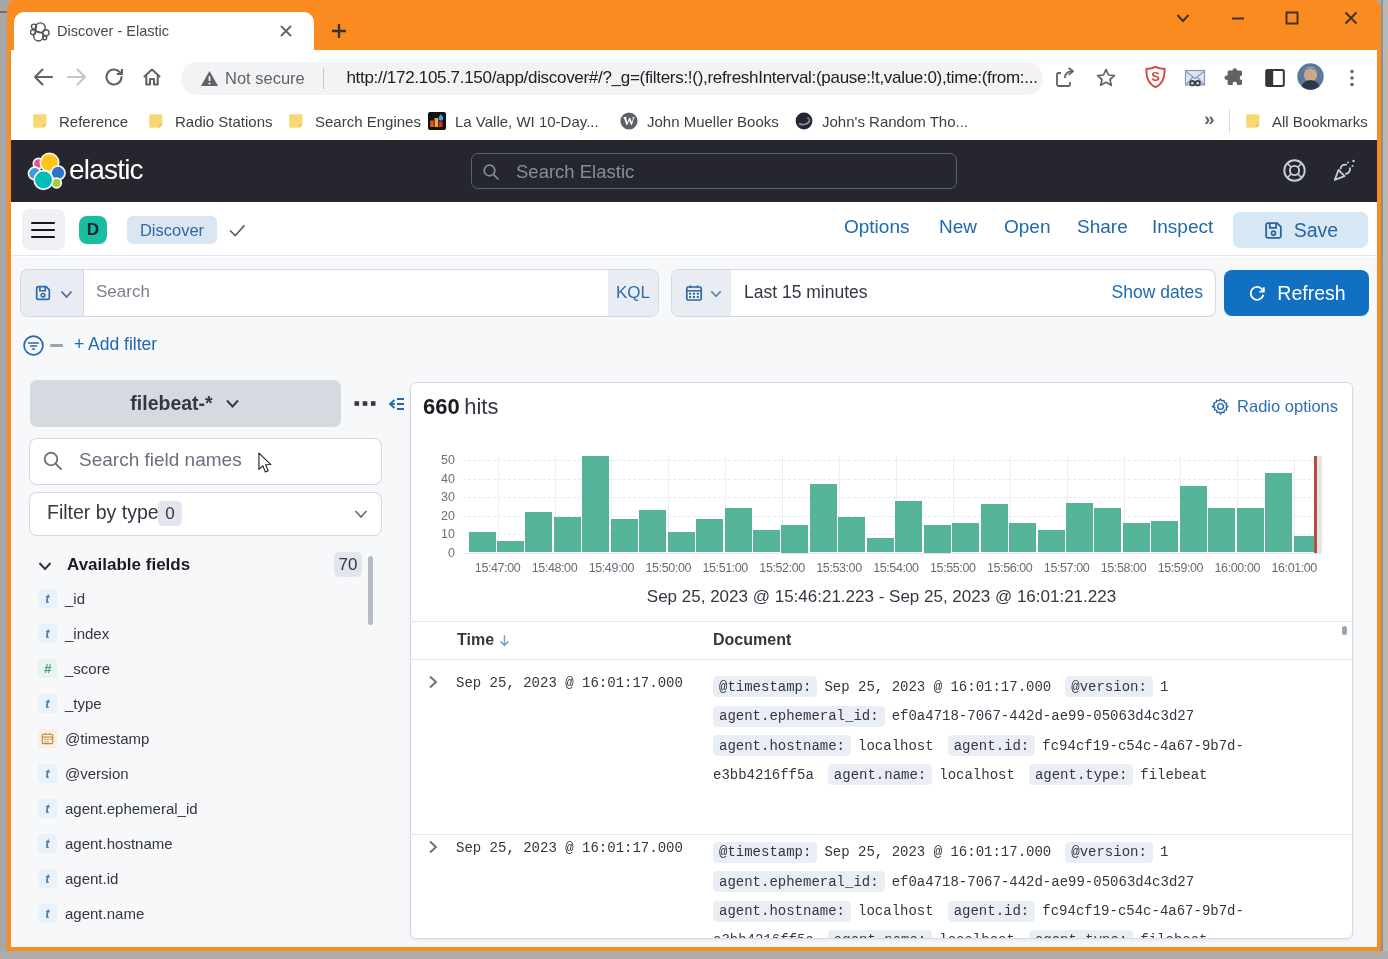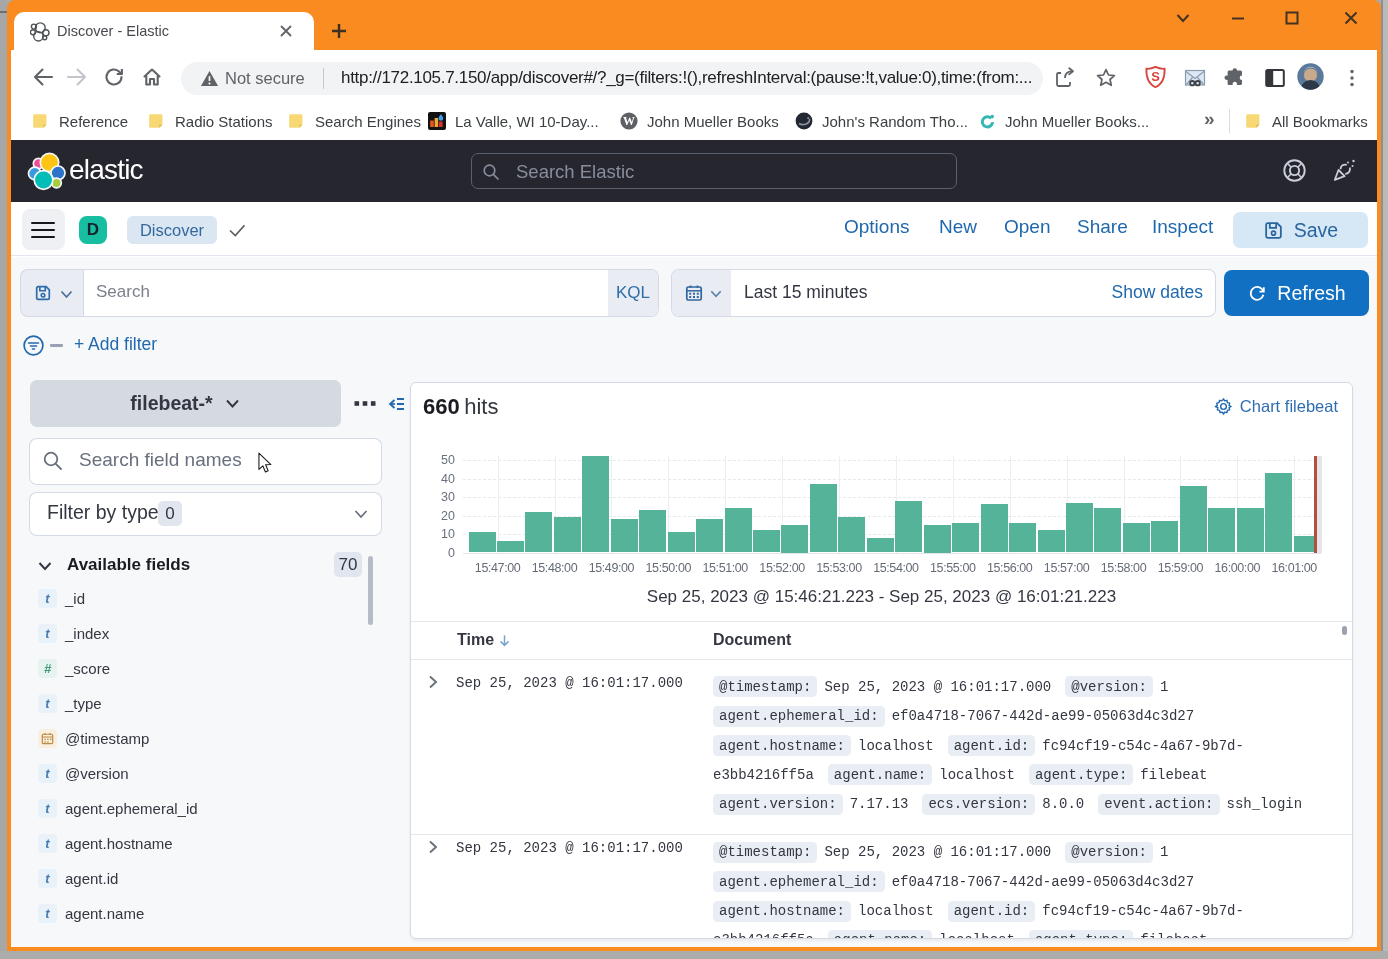--- a/index.html
+++ b/index.html
@@ -26,21 +26,21 @@
   .winctl{position:absolute;top:9px;width:18px;height:18px;}
   #wc-chevron{left:1167px;}
   #wc-min{left:1222px;}
   #wc-max{left:1276px;}
   #wc-close{left:1335px;}
 
   
   #toolbar{position:absolute;left:0;top:0;width:1366px;height:51px;background:#fff;}
   #toolbar svg{display:block;}
   .tb-ic{position:absolute;top:15px;width:24px;height:24px;}
-  #omnibox{position:absolute;left:170px;top:12px;width:862px;height:33px;background:#f1f3f4;border-radius:17px;}
+  #omnibox{position:absolute;left:170px;top:12px;width:862px;height:33px;background:#f1f3f4;border-radius:17px;text-align:center;}
   #omnibox .warn{position:absolute;left:19px;top:7px;width:19px;height:19px;}
   #omnibox .ns{position:absolute;left:44px;top:7px;font-size:16.5px;color:#5f6368;white-space:nowrap;}
   #omnibox .sep{position:absolute;left:142px;top:6px;width:1px;height:21px;background:#c6c8ca;}
   #omnibox .url{position:absolute;left:160px;top:6px;width:702px;font-size:17px;letter-spacing:-0.3px;color:#202124;white-space:nowrap;overflow:hidden;}
 
   
   #bookmarks{position:absolute;left:0;top:51px;width:1366px;height:40px;background:#fff;}
   .bm{position:absolute;top:0;height:40px;display:flex;align-items:center;gap:9px;}
   .bm-label{font-size:15px;color:#3c4043;white-space:nowrap;}
   .bm-ic{width:18px;height:18px;flex:0 0 auto;}
@@ -319,27 +319,20 @@
             <span class="bm-label">John Mueller Books</span>
           </div>
           <div class="bm" style="left: 784px;">
             <svg viewBox="0 0 18 18" class="bm-ic">
               <circle cx="9" cy="9" r="8.4" fill="#232731"></circle>
               <path d="M4 11.5 a6.5 5 0 0 0 10.5 -4.5" stroke="#8c93a6" stroke-width="1.6" fill="none"></path>
               <path d="M13 4.5 l1.8 2.2 -2.7.4 Z" fill="#8c93a6"></path>
             </svg>
             <span class="bm-label">John's Random Tho...</span>
           </div>
-          <div class="bm" style="left: 967px;">
-            <svg viewBox="0 0 18 18" class="bm-ic">
-              <path d="M14.5 5.5 a6.6 6.6 0 1 0 1.6 4.6 l-3.1 .1 a3.6 3.6 0 1 1 -1 -2.9 Z" fill="#35b8b2"></path>
-              <circle cx="14.2" cy="4.6" r="1.8" fill="#35b8b2"></circle>
-            </svg>
-            <span class="bm-label">John Mueller Books...</span>
-          </div>
           <span style="position: absolute; left: 1193px; top: 7px; font-size: 19px; font-weight: 700; color: rgb(95, 99, 104);">»</span>
         </div>
 
       <div id="eheader">
         <svg id="elogo" viewBox="0 0 40 40">
           <circle cx="12.5" cy="11.5" r="5.2" fill="#f04e98" stroke="#f7f7f7" stroke-width="1.7"></circle>
           <circle cx="23.5" cy="10.5" r="9.2" fill="#fec514" stroke="#f7f7f7" stroke-width="1.7"></circle>
           <circle cx="8.8" cy="21.5" r="6.3" fill="#3a9ade" stroke="#f7f7f7" stroke-width="1.7"></circle>
           <circle cx="32" cy="21" r="7" fill="#2b74c8" stroke="#f7f7f7" stroke-width="1.7"></circle>
           <circle cx="30.5" cy="31" r="4.8" fill="#a6ce3c" stroke="#f7f7f7" stroke-width="1.7"></circle>
@@ -570,21 +563,21 @@
         <div id="panel">
           <div id="hits-line">
             <span class="n">660</span>
             <span class="w">hits</span>
           </div>
           <div id="chart-opts">
             <svg viewBox="0 0 20 20" style="width:19px;height:19px">
               <path d="M10 2 l1.2 2.1 2.4-.6 .5 2.4 2.4 .5 -.6 2.4 2.1 1.2 -2.1 1.2 .6 2.4 -2.4 .5 -.5 2.4 -2.4 -.6 -1.2 2.1 -1.2 -2.1 -2.4 .6 -.5 -2.4 -2.4 -.5 .6 -2.4 L1.4 10 l2.1 -1.2 -.6 -2.4 2.4 -.5 .5 -2.4 2.4 .6 Z" fill="none" stroke="#2268ae" stroke-width="1.5" stroke-linejoin="round"></path>
               <circle cx="10" cy="10" r="3" fill="none" stroke="#2268ae" stroke-width="1.5"></circle>
             </svg>
-            <span>Chart filebeat</span>
+            <span>Radio options</span>
           </div>
           <div id="plot">
               <div class="ylab" style="top: 96.5px;">0</div>
               <div class="gridh" style="top: 78px;"></div>
               <div class="ylab" style="top: 78px;">10</div>
               <div class="gridh" style="top: 59.5px;"></div>
               <div class="ylab" style="top: 59.5px;">20</div>
               <div class="gridh" style="top: 41px;"></div>
               <div class="ylab" style="top: 41px;">30</div>
               <div class="gridh" style="top: 22.5px;"></div>
@@ -686,28 +679,20 @@
                   <span class="mono fbadge" style="margin-left: 7px;">agent.id:</span>
                   <span class="mono">fc94cf19-c54c-4a67-9b7d-</span>
                 </div>
                 <div class="dline2">
                   <span class="mono">e3bb4216ff5a</span>
                   <span class="mono fbadge" style="margin-left: 7px;">agent.name:</span>
                   <span class="mono">localhost</span>
                   <span class="mono fbadge" style="margin-left: 7px;">agent.type:</span>
                   <span class="mono">filebeat</span>
                 </div>
-                <div class="dline2">
-                  <span class="mono fbadge">agent.version:</span>
-                  <span class="mono">7.17.13</span>
-                  <span class="mono fbadge" style="margin-left: 7px;">ecs.version:</span>
-                  <span class="mono">8.0.0</span>
-                  <span class="mono fbadge" style="margin-left: 7px;">event.action:</span>
-                  <span class="mono">ssh_login</span>
-                </div>
               </div>
               <div class="hdiv" style="top: 451px;"></div>
               <svg viewBox="0 0 16 16" class="doc-chev" style="top:456px">
                 <path d="M5 2.5 L11 8 L5 13.5" fill="none" stroke="#69707d" stroke-width="1.9"></path>
               </svg>
               <div class="mono doc-row-time" style="top: 457px;">Sep 25, 2023 @ 16:01:17.000</div>
               <div class="doc-lines" style="top: 454.8px;">
                 <div class="dline2">
                   <span class="mono fbadge">@timestamp:</span>
                   <span class="mono">Sep 25, 2023 @ 16:01:17.000</span>

